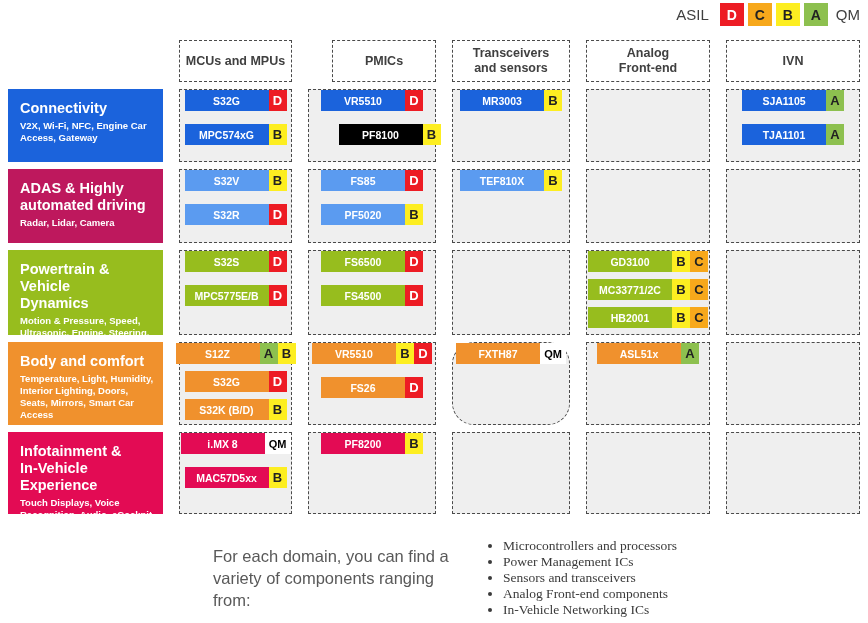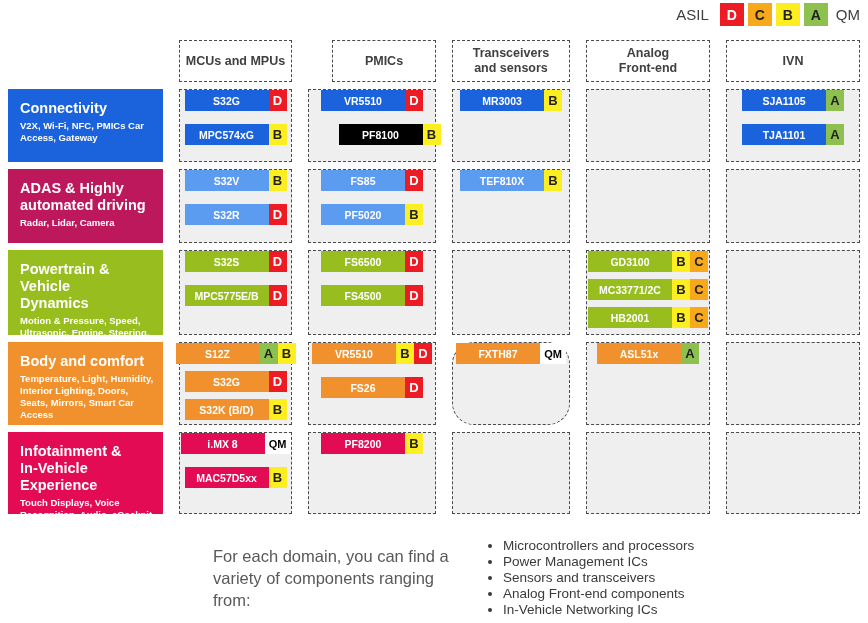--- a/index.html
+++ b/index.html
@@ -73,20 +73,21 @@
     display: flex; gap: 12px; align-items: center;
   }
   .footer-intro {
     width: 254px;
     font-size: 16.5px; color: #595959; line-height: 22px;
   }
   .footer ul {
     margin: 0; padding-left: 24px;
     font-size: 13.5px; color: #3a3a3a; line-height: 16px;
     list-style: disc;
+    font-family: Liberation Serif, serif;
   }
 </style>
 </head>
 <body>
 
 <div class="legend">
   <span class="legend-label">ASIL</span>
   <span id="legend-boxes" style="display:flex;gap:4px;">
       <span class="lg-box" style="background: rgb(237, 28, 36); color: rgb(255, 255, 255);">D</span>
       <span class="lg-box" style="background: rgb(247, 168, 27); color: rgb(34, 34, 34);">C</span>
@@ -99,21 +100,21 @@
 <div class="grid" id="grid">
     <div class="col-header" style="grid-area: 1 / 2;"><span>MCUs and MPUs</span></div>
     <div class="col-header" style="grid-area: 1 / 3; margin-left: 24px;"><span>PMICs</span></div>
     <div class="col-header" style="grid-area: 1 / 4;"><span>Transceivers
 and sensors</span></div>
     <div class="col-header" style="grid-area: 1 / 5;"><span>Analog
 Front-end</span></div>
     <div class="col-header" style="grid-area: 1 / 6;"><span>IVN</span></div>
     <div class="domain" style="background: rgb(27, 99, 220); grid-area: 2 / 1;">
       <div class="domain-title">Connectivity</div>
-      <div class="domain-subtitle">V2X, Wi-Fi, NFC, PMICs Car Access, Gateway</div>
+      <div class="domain-subtitle">V2X, Wi-Fi, NFC, Engine Car Access, Gateway</div>
     </div>
     <div class="cell" style="grid-area: 2 / 2;">
       <div class="chip">
         <span class="chip-bar" style="background: rgb(27, 99, 220);">S32G</span>
         <span class="badge" style="background: rgb(237, 28, 36); color: rgb(255, 255, 255);">D</span>
       </div>
       <div class="chip">
         <span class="chip-bar" style="background: rgb(27, 99, 220);">MPC574xG</span>
         <span class="badge" style="background: rgb(253, 238, 33); color: rgb(34, 34, 34);">B</span>
       </div>

